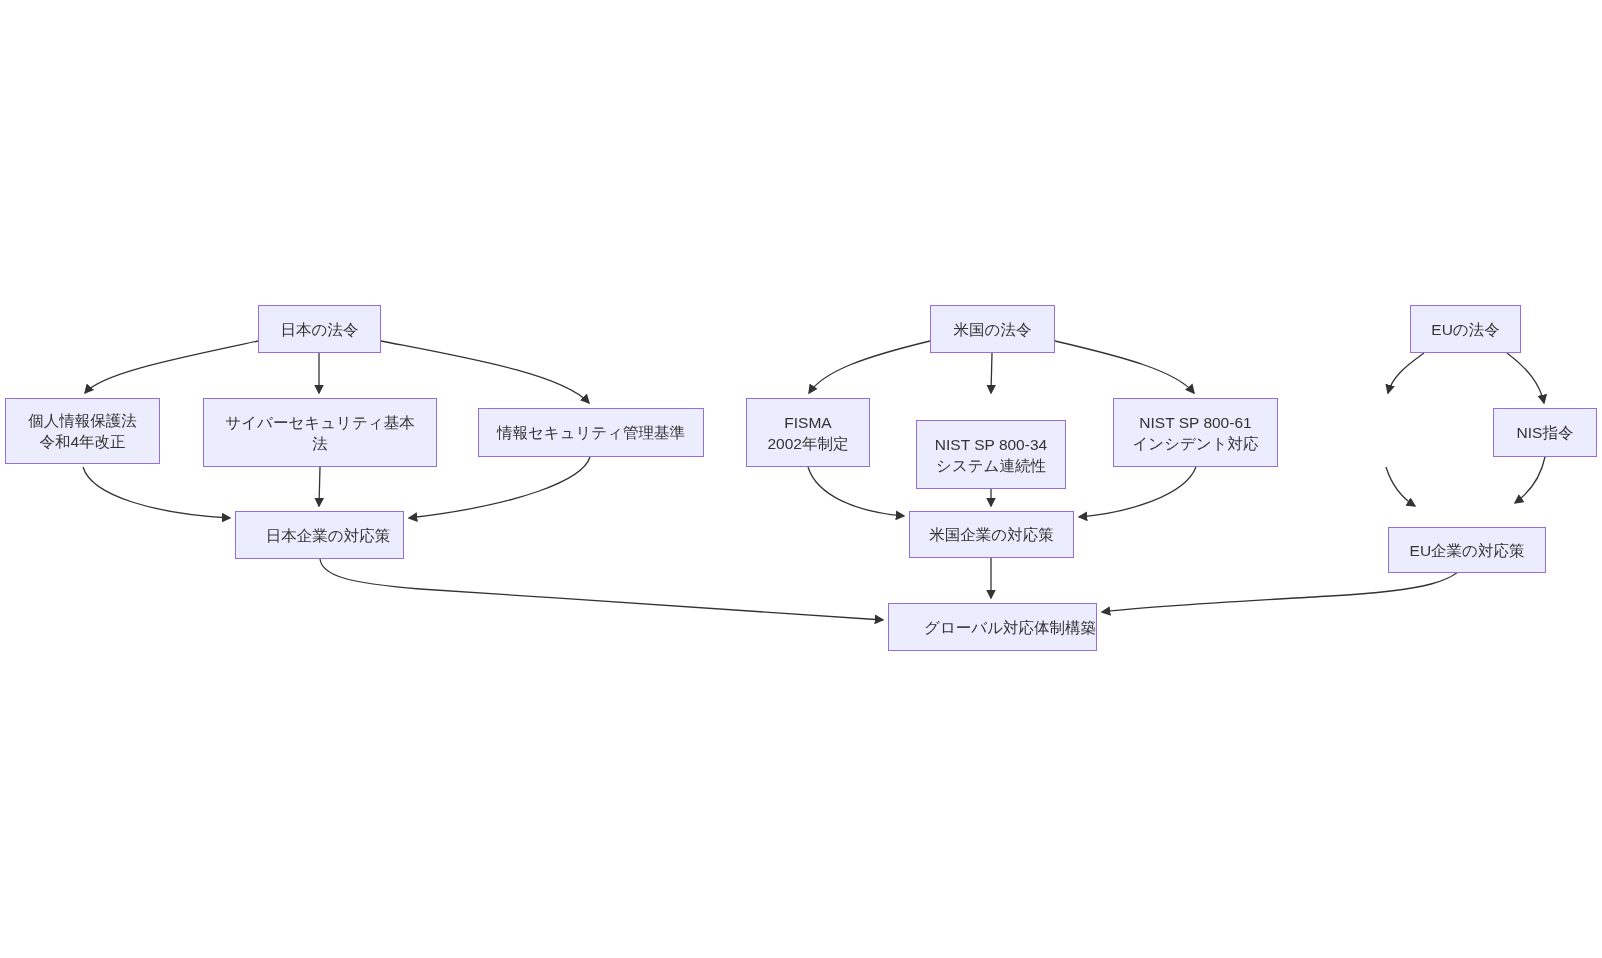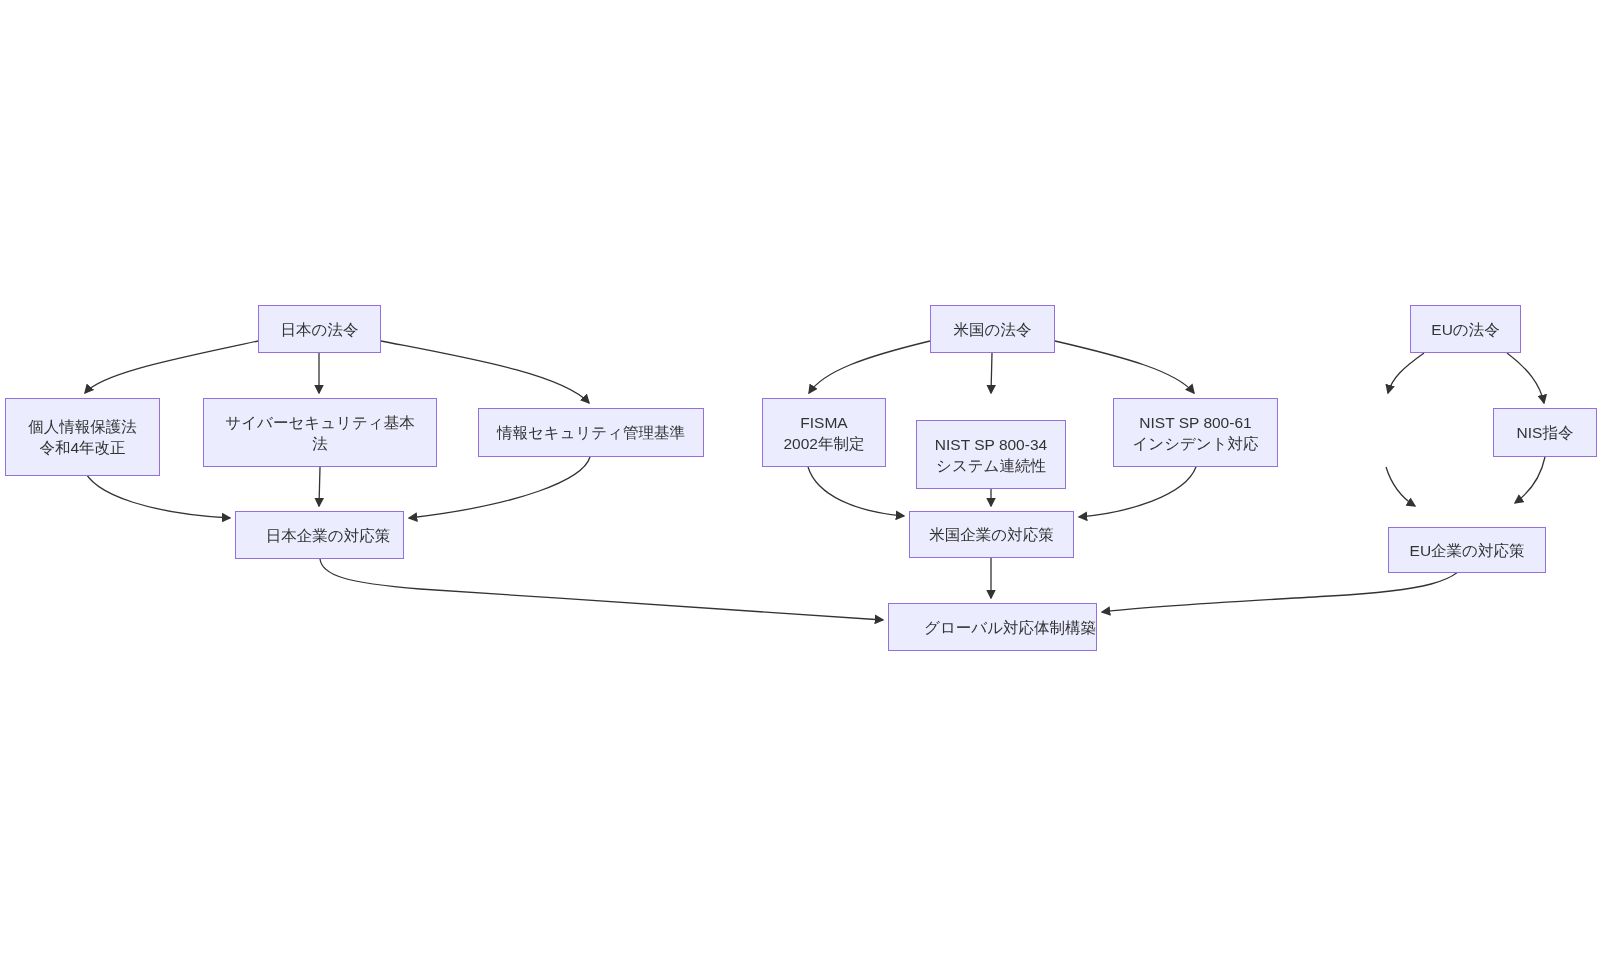--- a/index.html
+++ b/index.html
@@ -78,39 +78,39 @@
     <path class="edge" marker-end="url(#arrowhead)" d="M1424 353 C 1403 368, 1392 378, 1388 393"></path>
     <path class="edge" marker-end="url(#arrowhead)" d="M1507 353 C 1528 369, 1540 384, 1544 403"></path>
     <path class="edge" marker-end="url(#arrowhead)" d="M1386 467 C 1392 486, 1402 498, 1415 506"></path>
     <path class="edge" marker-end="url(#arrowhead)" d="M1545 457 C 1541 476, 1530 492, 1515 503"></path>
     <path class="edge" marker-end="url(#arrowhead)" d="M1467 557 C 1464 582, 1420 591, 1330 596 C 1230 602, 1150 606, 1102 612"></path>
   </svg>
 
   <div class="node" style="left:258px; top:305px; width:123px; height:48px;">
     <span>日本の法令</span>
   </div>
-  <div class="node" style="left:5px; top:398px; width:155px; height:78px;">
+  <div class="node" style="left:5px; top:398px; width:155px; height:66px;">
     <span>個人情報保護法</span>
     <span>令和4年改正</span>
   </div>
   <div class="node" style="left:203px; top:398px; width:234px; height:69px;">
     <span>サイバーセキュリティ基本</span>
     <span>法</span>
   </div>
   <div class="node" style="left:478px; top:408px; width:226px; height:49px;">
     <span>情報セキュリティ管理基準</span>
   </div>
   <div class="node" style="left:235px; top:511px; width:169px; height:48px;padding-left:17px;">
     <span>日本企業の対応策</span>
   </div>
 
   <div class="node" style="left:930px; top:305px; width:125px; height:48px;">
     <span>米国の法令</span>
   </div>
-  <div class="node" style="left:746px; top:398px; width:124px; height:69px;margin-left:16px;">
+  <div class="node" style="left:746px; top:398px; width:124px; height:69px;">
     <span>FISMA</span>
     <span>2002年制定</span>
   </div>
   <div class="node" style="left:916px; top:398px; width:150px; height:69px;margin-top:22px;">
     <span>NIST SP 800-34</span>
     <span>システム連続性</span>
   </div>
   <div class="node" style="left:1113px; top:398px; width:165px; height:69px;">
     <span>NIST SP 800-61</span>
     <span>インシデント対応</span>

